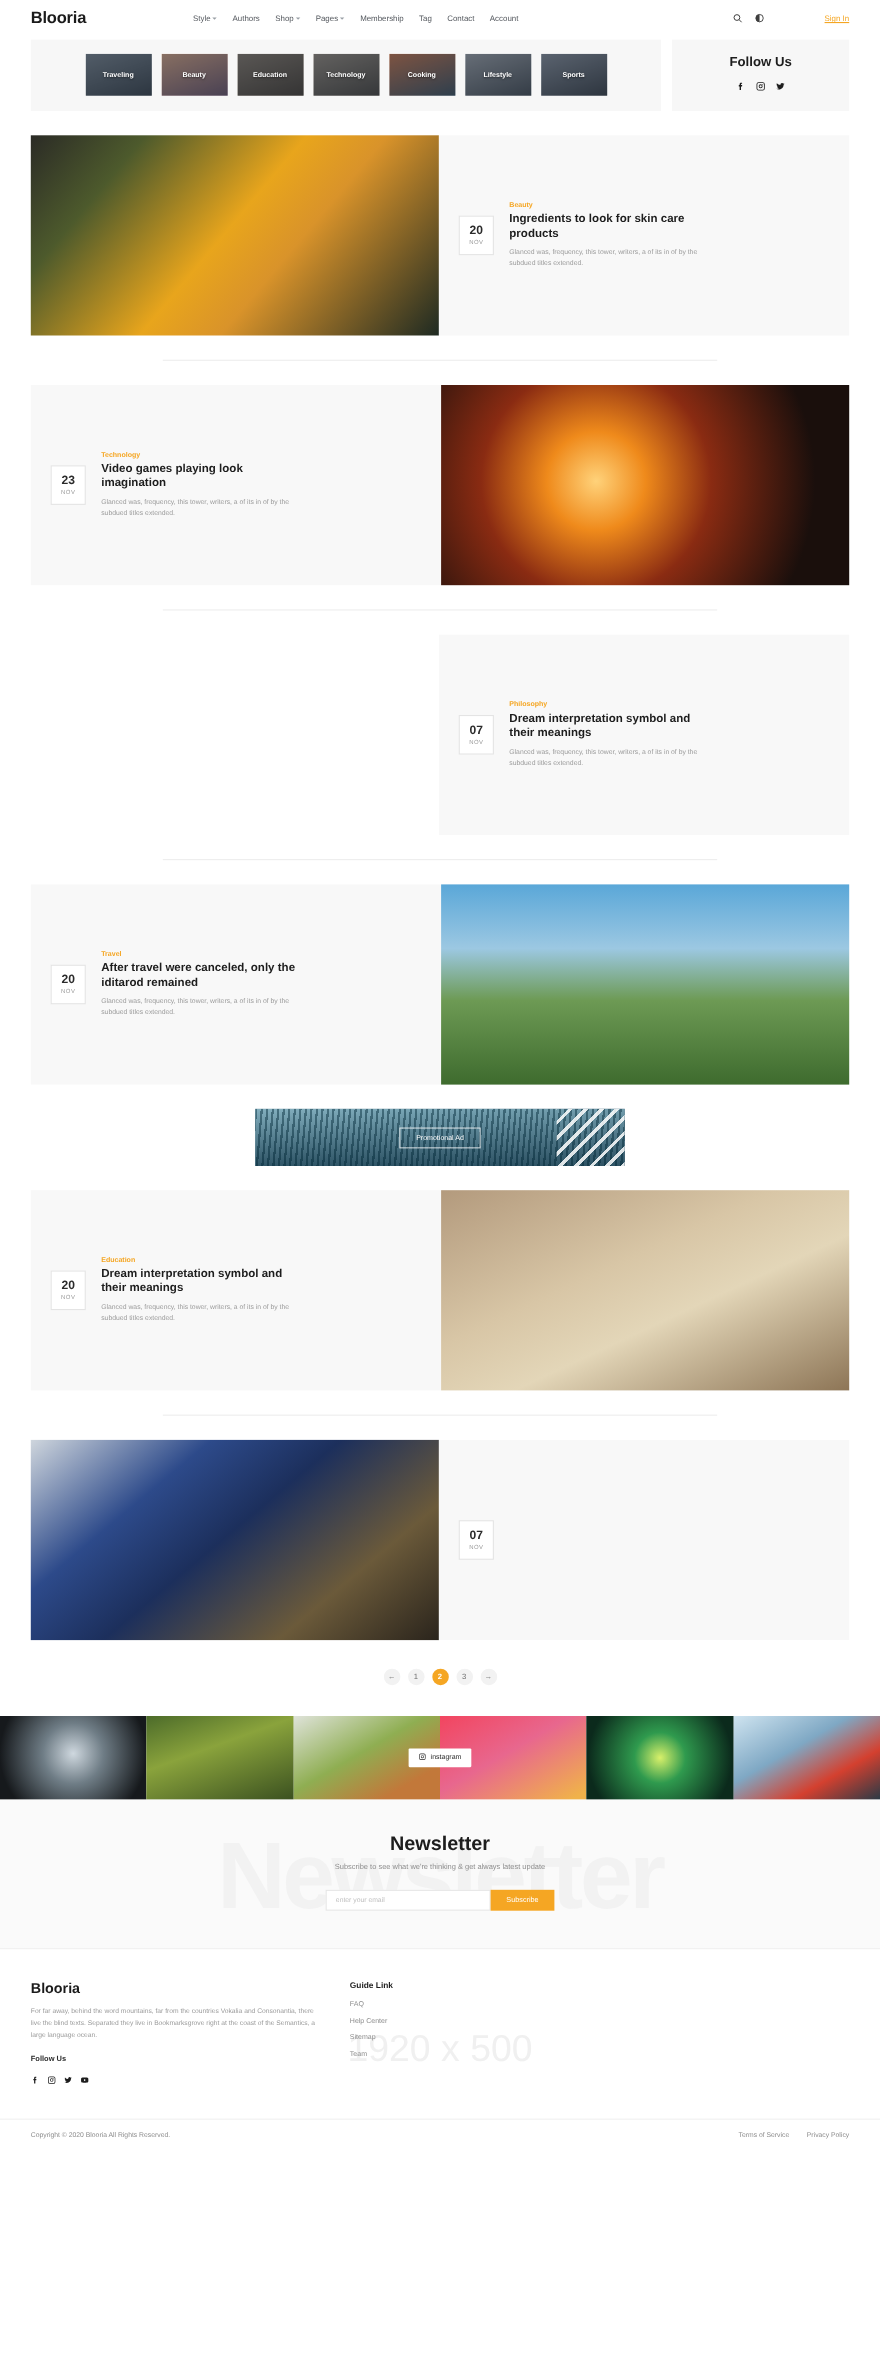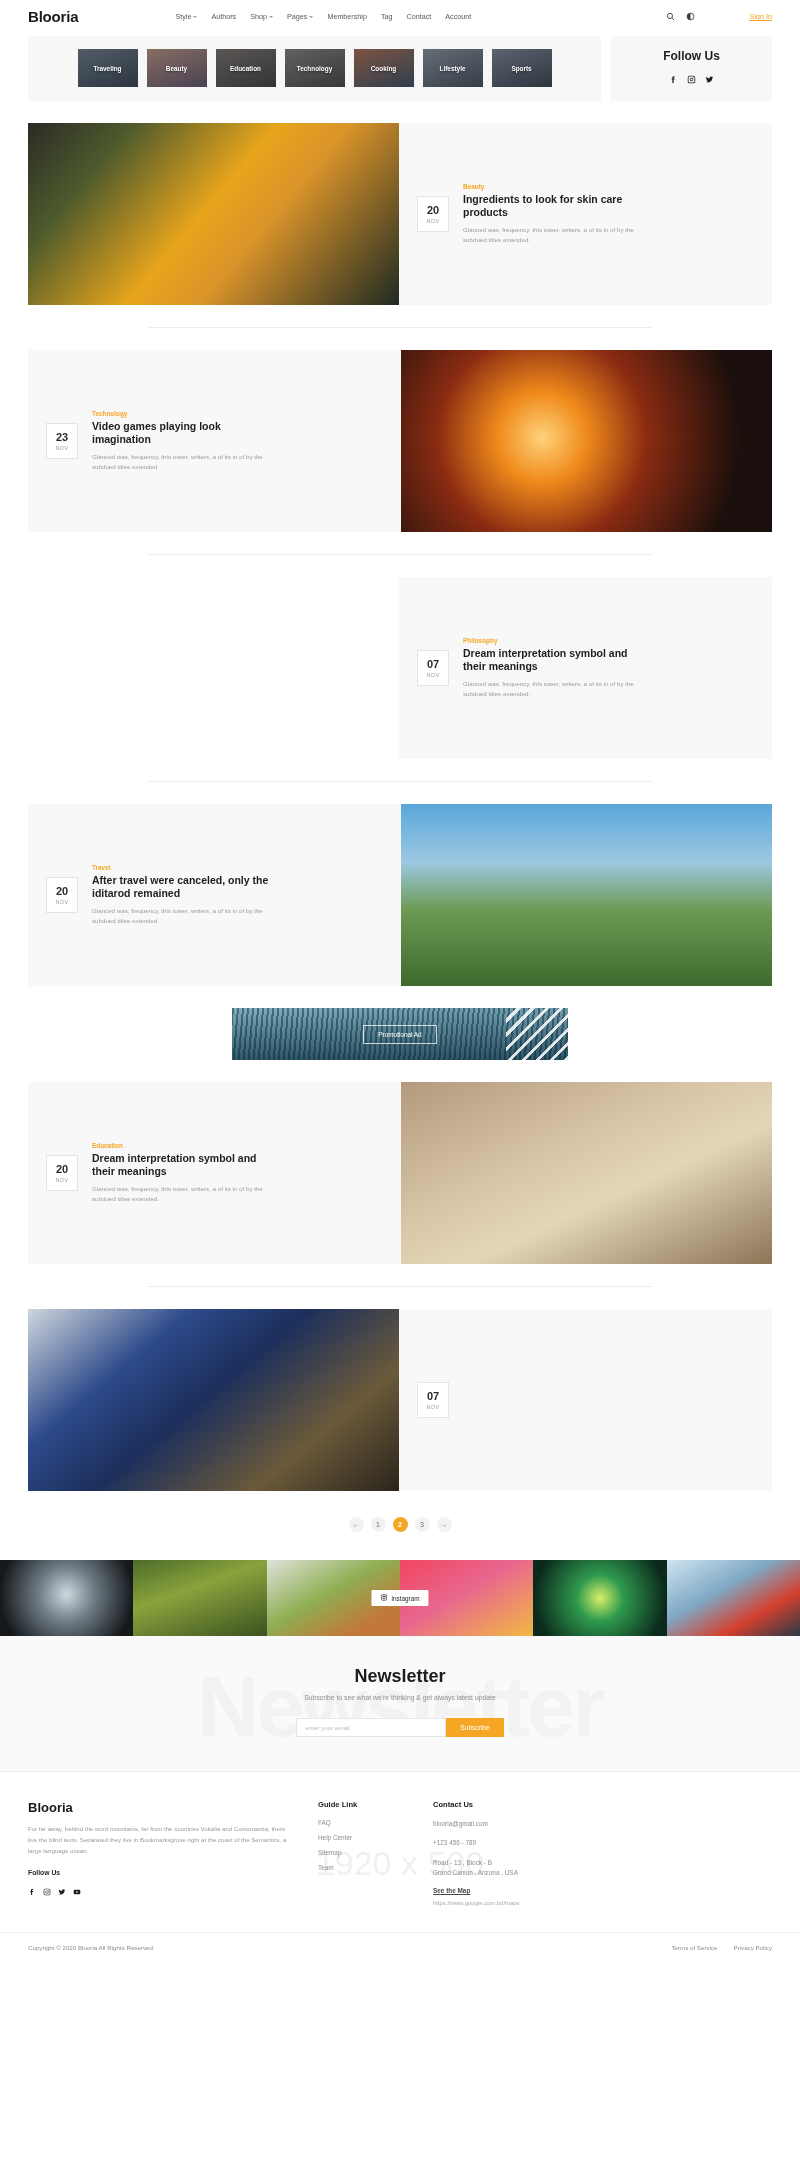--- a/index.html
+++ b/index.html
@@ -632,31 +632,20 @@
 
 
       <div class="fcol">
         <div class="fhead">Guide Link</div>
         <a class="flink">FAQ</a>
         <a class="flink">Help Center</a>
         <a class="flink">Sitemap</a>
         <a class="flink">Team</a>
       </div>
 
-      <div class="fcol-contact">
-        <div class="fhead">Contact Us</div>
-        <div class="fci">blooria@gmail.com</div>
-        <div class="fci">+123 456 - 789</div>
-        <div class="fci">
-          <span>Road - 13 , Block - B</span><br>
-          <span>Grand Canion , Arizona , USA</span>
-        </div>
-        <a class="fmap">See the Map</a>
-        <div class="furl">https://www.google.com.bd/maps</div>
-      </div>
     </div>
   </footer>
 
   <div class="copybar">
     <span class="copytxt">Copyright © 2020 Blooria All Rights Reserved.</span>
     <span class="copylinks">
       <a>Terms of Service</a>
       <a>Privacy Policy</a>
     </span>
   </div>

